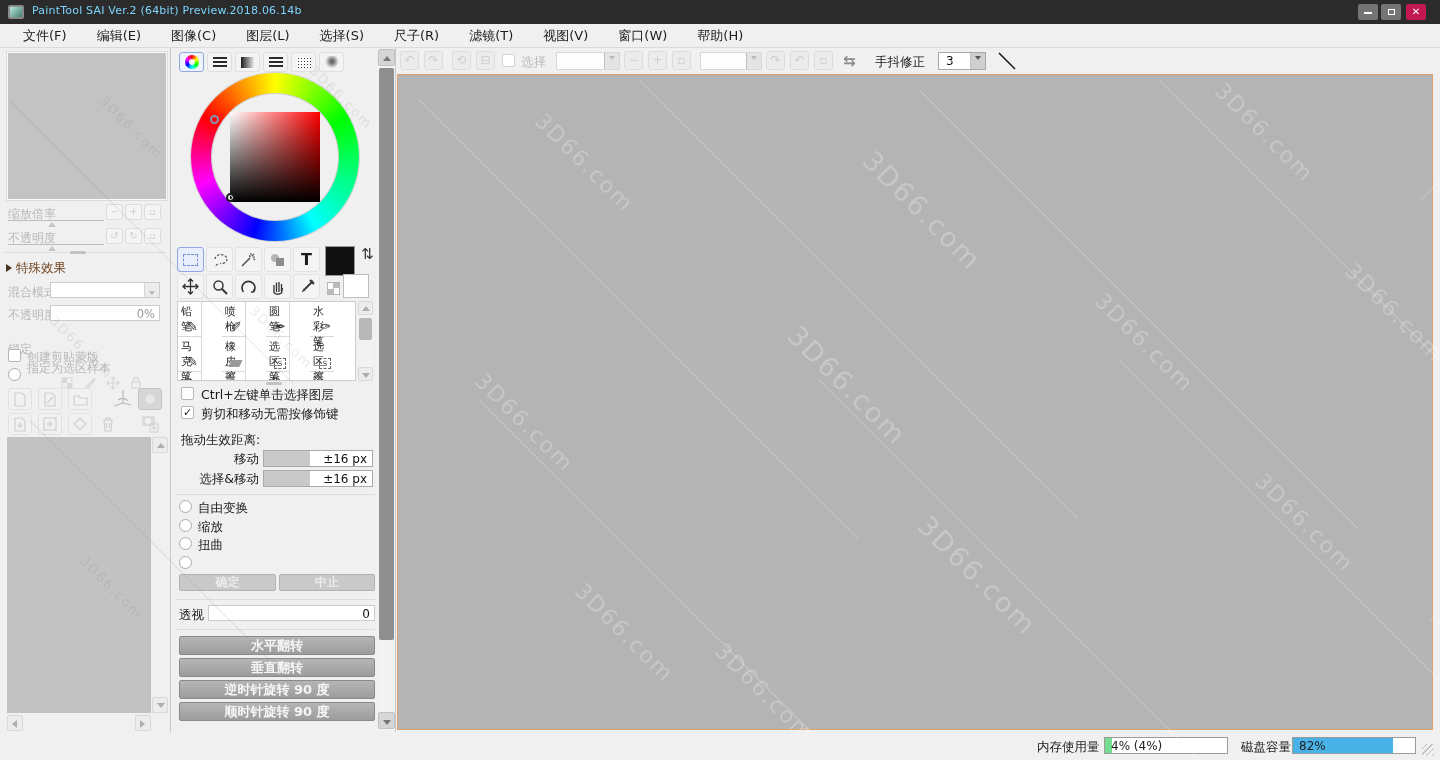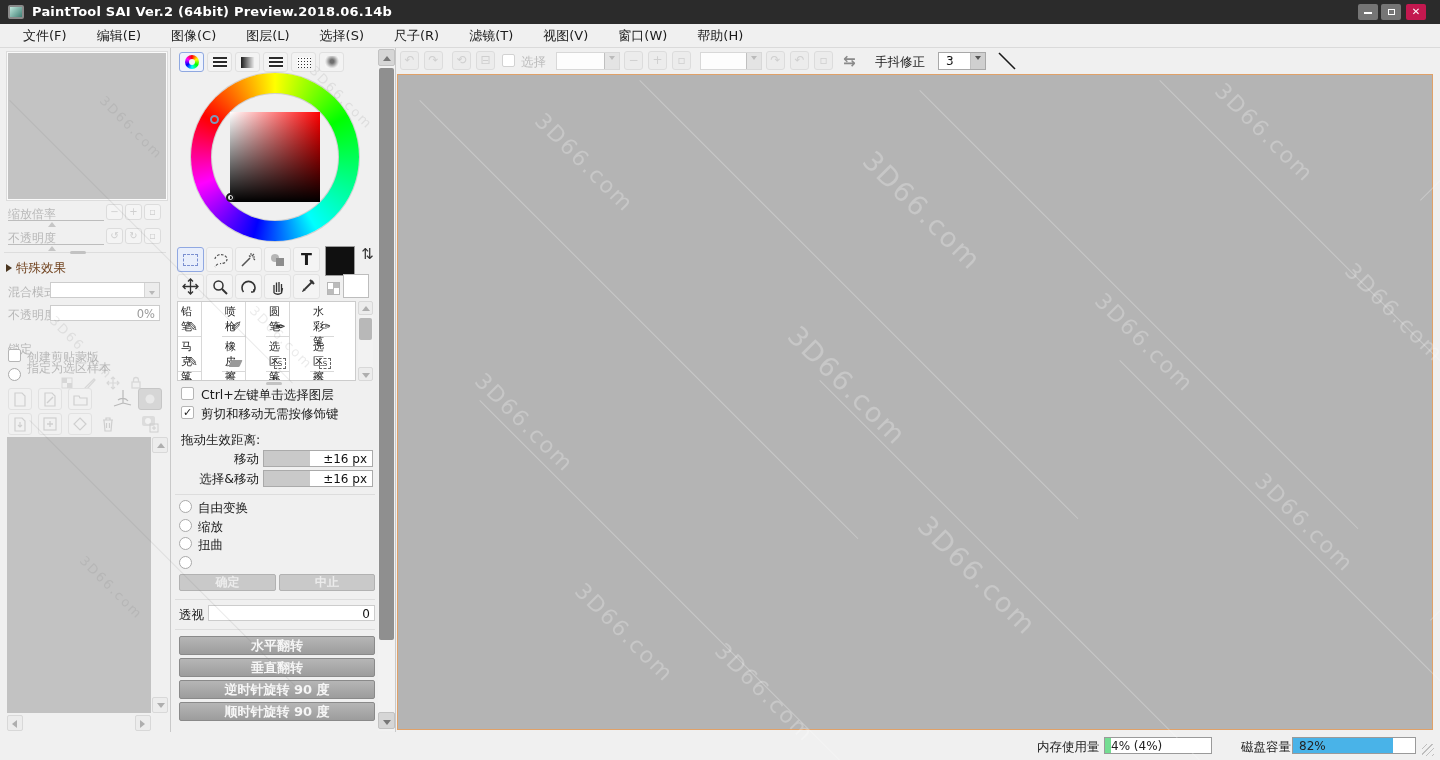--- a/index.html
+++ b/index.html
@@ -2,21 +2,21 @@
 <html><head>
 <meta charset="utf-8">
 <style>
   * { margin:0; padding:0; box-sizing:border-box; }
   html,body { width:1440px; height:760px; }
   body { position:relative; background:#f0f0f0; font-family:"DejaVu Sans","Liberation Sans",sans-serif; overflow:hidden; color:#1c1c1c; }
 
   
   #titlebar { position:absolute; left:0; top:0; width:1440px; height:24px; background:#2b2b2b; }
   #appicon { position:absolute; left:8px; top:5px; width:16px; height:14px; border:2px solid #8a8a8a; border-radius:2px; background:linear-gradient(135deg,#bfe8dc,#3e7f74); }
-  #apptitle { position:absolute; left:32px; top:4px; font-size:13px; font-weight:bold; color:#ffffff; letter-spacing:.2px; }
+  #apptitle { position:absolute; left:32px; top:4px; font-size:11px; font-weight:normal; color:#7dd3fc; letter-spacing:.2px; }
   .winbtn { position:absolute; top:4px; width:20px; height:16px; border-radius:2px; background:#757575; color:#fff; font-size:10px; line-height:16px; text-align:center; }
   #btn-min { right:62px; } #btn-max { right:39px; } 
   #btn-close { right:14px; background:#c3184f; font-weight:bold; }
   .maxglyph { display:inline-block; width:7px; height:6px; border:1px solid #fff; margin-top:4px; }
   .minglyph { display:inline-block; width:8px; height:2px; background:#fff; margin-bottom:1px; }
 
   
   #menubar { position:absolute; left:0; top:24px; width:1440px; height:24px; background:#f0f0f0; border-bottom:1px solid #dadada; display:flex; align-items:center; padding-left:8px; }
   .menu-item { padding:0 15px; font-size:13px; color:#1c1c1c; line-height:23px; }
 
@@ -481,21 +481,21 @@
   </div>
   <svg style="position:absolute; left:600px; top:3px;" width="22" height="20" viewBox="0 0 22 20">
       <path d="M3 2 L19 18" stroke="#1a1a1a" stroke-width="1.6"></path>
     </svg>
 </div>
 
 <div id="canvas"></div>
 
 <div id="statusbar">
   <div class="sb-label" style="left:1037px;">内存使用量</div>
-  <div class="sb-bar" style="left:1104px; width:108px;">
+  <div class="sb-bar" style="left:1104px; width:124px;">
     <div class="sb-fill" style="background: rgb(116, 221, 146); width: 6%;"></div>
     <div class="sb-text">4% (4%)</div>
   </div>
   <div class="sb-label" style="left:1241px;text-align:center;">磁盘容量</div>
   <div class="sb-bar" style="left:1292px; width:124px;">
     <div class="sb-fill" style="background: rgb(73, 179, 232); width: 82%;"></div>
     <div class="sb-text">82%</div>
   </div>
   <div id="resize-grip"></div>
 </div>

